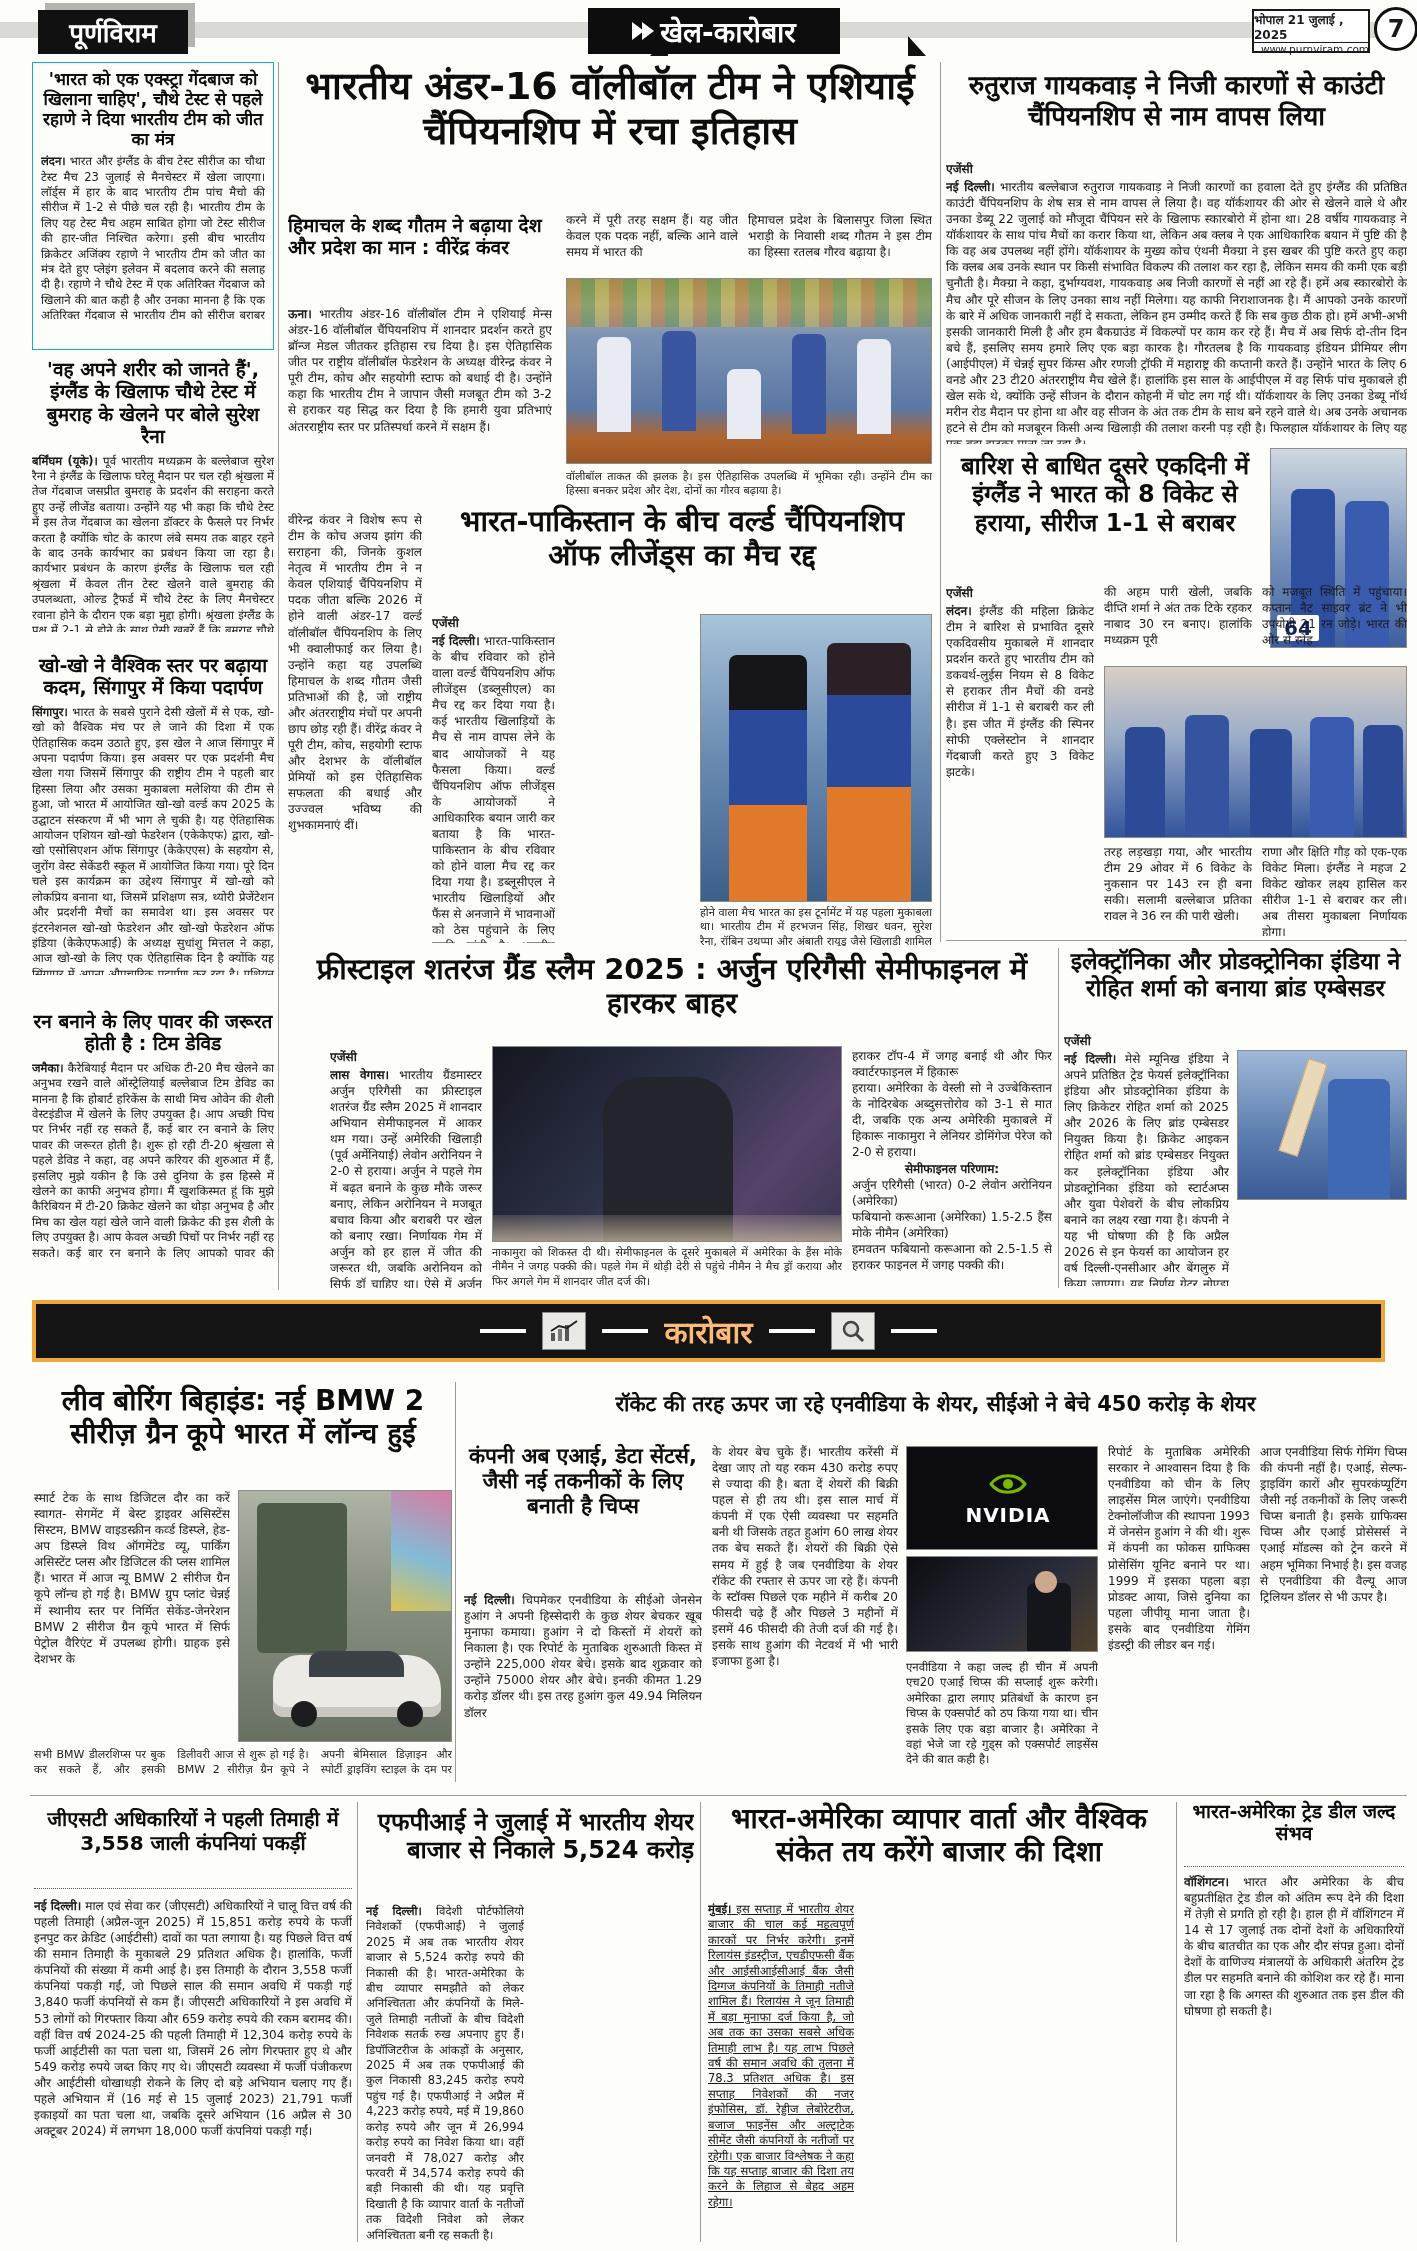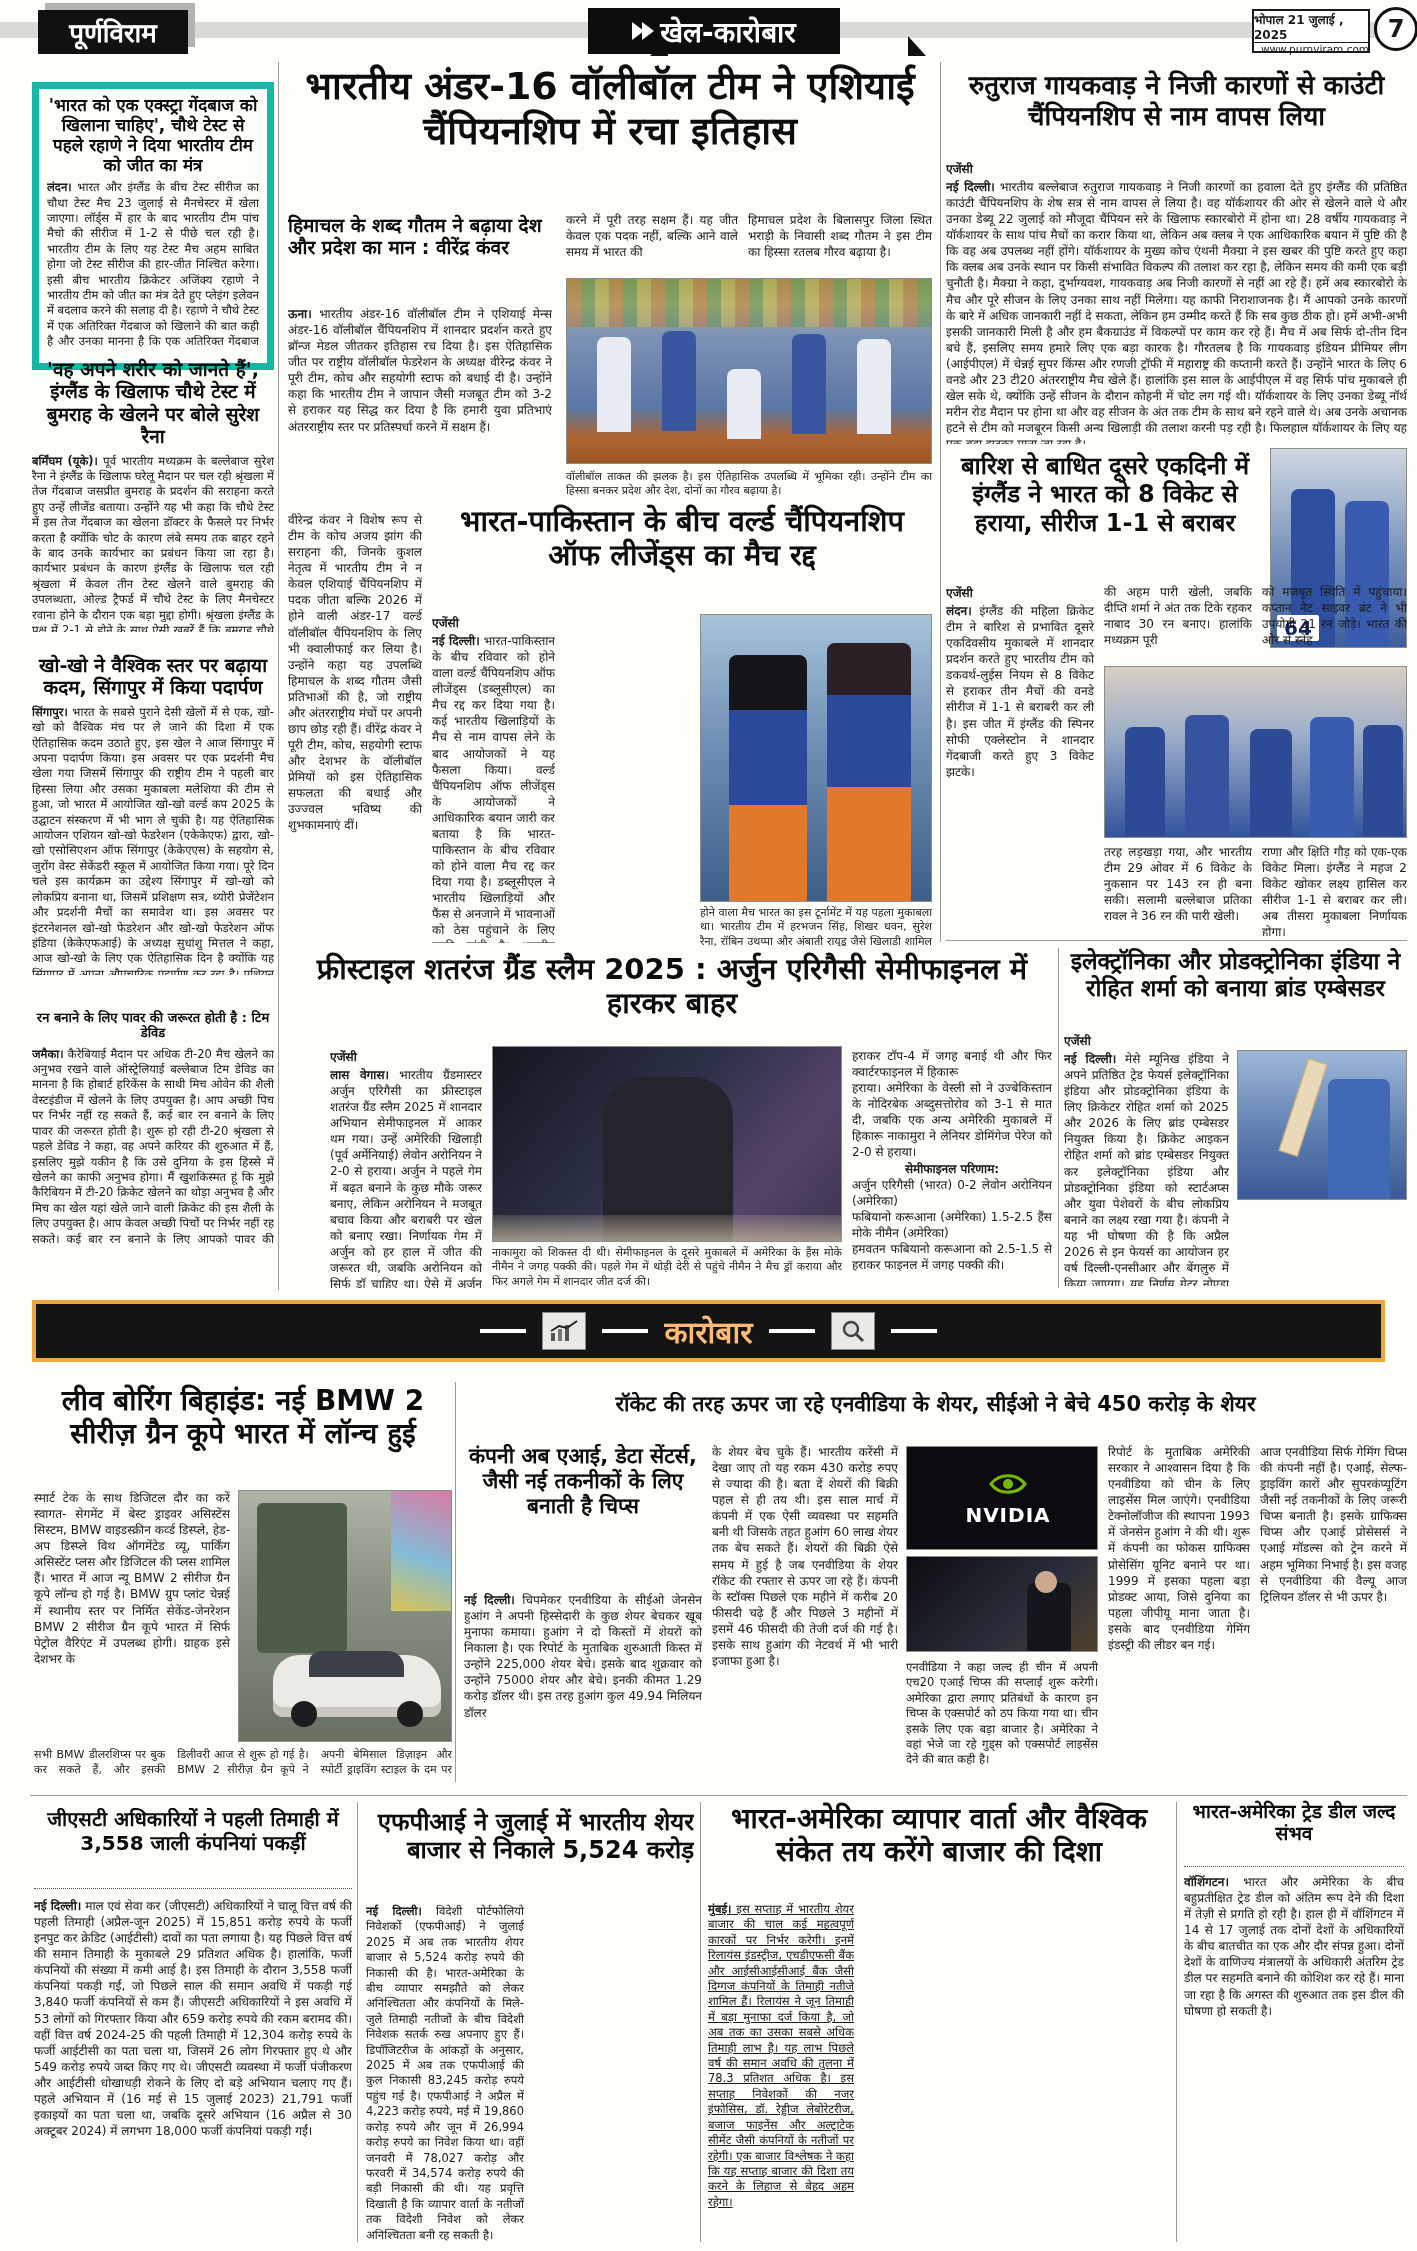--- a/index.html
+++ b/index.html
@@ -7,21 +7,21 @@
         font-family:"DejaVu Sans",sans-serif;color:#1a1a1a;overflow:hidden;}
   .abs{position:absolute;}
   .hl{font-weight:bold;color:#0d0d0d;text-align:center;line-height:1.18;margin:0;overflow:hidden;}
   .hl-left{text-align:left;}
   .body{font-size:11.5px;line-height:1.34;text-align:justify;overflow:hidden;margin:0;}
   .body .dl{font-weight:bold;}
   .byline{font-weight:bold;font-size:12px;margin:0 0 2px 0;}
   .cap{font-size:11px;line-height:1.3;text-align:justify;overflow:hidden;margin:0;}
   .vrule{position:absolute;width:1px;background:#9a9a96;}
   .hrule{position:absolute;height:1px;background:#9a9a96;}
-  .boxed{border:7px solid #14b8a6;padding:6px 8px;box-sizing:border-box;margin-top:20px;}
+  .boxed{border:1px solid #14b8a6;padding:6px 8px;box-sizing:border-box;}
   .dotted{border-bottom:1px dotted #555;}
   .photo{position:absolute;overflow:hidden;border:1px solid #8c8c88;box-sizing:border-box;padding-left:12px;}
   .fig{position:absolute;border-radius:8px 8px 0 0;}
   
   .hband{position:absolute;left:0;top:22px;width:1417px;height:16px;background:#d9d9d5;}
   .logo{position:absolute;left:38px;top:10px;width:150px;height:44px;background:#111;color:#fff;
         display:flex;align-items:center;justify-content:center;font-weight:bold;font-size:26px;
         box-shadow:7px -7px 0 #b3b3af;}
   .secbox{position:absolute;left:588px;top:8px;width:252px;height:46px;background:#0d0d0d;color:#fff;
         display:flex;align-items:center;justify-content:center;gap:6px;font-weight:bold;font-size:28px;}
@@ -87,21 +87,21 @@
     <h2 class="hl" style="font-size:19px;">'वह अपने शरीर को जानते हैं', इंग्लैंड के खिलाफ चौथे टेस्ट में बुमराह के खेलने पर बोले सुरेश रैना</h2>
     <p class="body" style="margin-top:6px;height:178px;"><b class="dl">बर्मिंघम (यूके)।</b> <span>पूर्व भारतीय मध्यक्रम के बल्लेबाज सुरेश रैना ने इंग्लैंड के खिलाफ घरेलू मैदान पर चल रही श्रृंखला में तेज गेंदबाज जसप्रीत बुमराह के प्रदर्शन की सराहना करते हुए उन्हें लीजेंड बताया। उन्होंने यह भी कहा कि चौथे टेस्ट में इस तेज गेंदबाज का खेलना डॉक्टर के फैसले पर निर्भर करता है क्योंकि चोट के कारण लंबे समय तक बाहर रहने के बाद उनके कार्यभार का प्रबंधन किया जा रहा है। कार्यभार प्रबंधन के कारण इंग्लैंड के खिलाफ चल रही श्रृंखला में केवल तीन टेस्ट खेलने वाले बुमराह की उपलब्धता, ओल्ड ट्रैफर्ड में चौथे टेस्ट के लिए मैनचेस्टर रवाना होने के दौरान एक बड़ा मुद्दा होगी। श्रृंखला इंग्लैंड के पक्ष में 2-1 से होने के साथ ऐसी खबरें हैं कि बुमराह चौथे टेस्ट में खेल सकते हैं, जिससे भारत को श्रृंखला बराबर करने का मौका मिल सके। बर्मिंघम में वर्ल्ड चैंपियनशिप ऑफ लीजेंड्स में हिस्सा लेने के लिए मौजूद रैना ने बुमराह के चौथे टेस्ट में खेलने के बारे में कहा, ईमानदारी से कहूँ तो यह डॉक्टर का फैसला है। मैं अपने शरीर को जानता हूं, मुझे पता है कि वह मुझे क्या दिशानिर्देश दे रहे हैं, कैसे खेलना है। उन्होंने आगे कहा, तो मुझे लगता है कि बुमराह एक लीजेंड हैं। मुझे लगता है कि वह अपने शरीर को जानते हैं।</span></p>
   </div>
 
   <div class="abs" style="left:32px;top:654px;width:242px;height:348px;overflow:hidden;">
     <h2 class="hl" style="font-size:19px;">खो-खो ने वैश्विक स्तर पर बढ़ाया कदम, सिंगापुर में किया पदार्पण</h2>
     <p class="body" style="margin-top:6px;height:270px;"><b class="dl">सिंगापुर।</b> <span>भारत के सबसे पुराने देसी खेलों में से एक, खो-खो को वैश्विक मंच पर ले जाने की दिशा में एक ऐतिहासिक कदम उठाते हुए, इस खेल ने आज सिंगापुर में अपना पदार्पण किया। इस अवसर पर एक प्रदर्शनी मैच खेला गया जिसमें सिंगापुर की राष्ट्रीय टीम ने पहली बार हिस्सा लिया और उसका मुकाबला मलेशिया की टीम से हुआ, जो भारत में आयोजित खो-खो वर्ल्ड कप 2025 के उद्घाटन संस्करण में भी भाग ले चुकी है। यह ऐतिहासिक आयोजन एशियन खो-खो फेडरेशन (एकेकेएफ) द्वारा, खो-खो एसोसिएशन ऑफ सिंगापुर (केकेएएस) के सहयोग से, जुरोंग वेस्ट सेकेंडरी स्कूल में आयोजित किया गया। पूरे दिन चले इस कार्यक्रम का उद्देश्य सिंगापुर में खो-खो को लोकप्रिय बनाना था, जिसमें प्रशिक्षण सत्र, थ्योरी प्रेजेंटेशन और प्रदर्शनी मैचों का समावेश था। इस अवसर पर इंटरनेशनल खो-खो फेडरेशन और खो-खो फेडरेशन ऑफ इंडिया (केकेएफआई) के अध्यक्ष सुधांशु मित्तल ने कहा, आज खो-खो के लिए एक ऐतिहासिक दिन है क्योंकि यह सिंगापुर में अपना औपचारिक पदार्पण कर रहा है। एशियन खो-खो फेडरेशन की स्थापना इस क्षेत्र में खेल के प्रसार की शुरुआत है, जो अब केवल दक्षिण-पूर्व एशिया तक सीमित नहीं रहेगा, बल्कि पूरे एशियाई उपमहाद्वीप तक पहुंचेगा।</span></p>
   </div>
 
   <div class="abs" style="left:32px;top:1010px;width:242px;height:275px;overflow:hidden;">
-    <h2 class="hl" style="font-size:13px;">रन बनाने के लिए पावर की जरूरत होती है : टिम डेविड</h2>
+    <h2 class="hl" style="font-size:19px;">रन बनाने के लिए पावर की जरूरत होती है : टिम डेविड</h2>
     <p class="body" style="margin-top:6px;height:200px;"><b class="dl">जमैका।</b> <span>कैरेबियाई मैदान पर अधिक टी-20 मैच खेलने का अनुभव रखने वाले ऑस्ट्रेलियाई बल्लेबाज टिम डेविड का मानना है कि होबार्ट हरिकेंस के साथी मिच ओवेन की शैली वेस्टइंडीज में खेलने के लिए उपयुक्त है। आप अच्छी पिच पर निर्भर नहीं रह सकते हैं, कई बार रन बनाने के लिए पावर की जरूरत होती है। शुरू हो रही टी-20 श्रृंखला से पहले डेविड ने कहा, वह अपने करियर की शुरुआत में हैं, इसलिए मुझे यकीन है कि उसे दुनिया के इस हिस्से में खेलने का काफी अनुभव होगा। मैं खुशकिस्मत हूं कि मुझे कैरिबियन में टी-20 क्रिकेट खेलने का थोड़ा अनुभव है और मिच का खेल यहां खेले जाने वाली क्रिकेट की इस शैली के लिए उपयुक्त है। आप केवल अच्छी पिचों पर निर्भर नहीं रह सकते। कई बार रन बनाने के लिए आपको पावर की जरूरत होती है, और आपको खुद पर भरोसा करना होता है।</span></p>
   </div>
 
   <h1 class="hl abs" style="left:290px;top:64px;width:640px;height:142px;font-size:38px;">भारतीय अंडर-16 वॉलीबॉल टीम ने एशियाई चैंपियनशिप में रचा इतिहास</h1>
   <h3 class="hl hl-left abs" style="left:288px;top:214px;width:262px;height:86px;font-size:19px;">हिमाचल के शब्द गौतम ने बढ़ाया देश और प्रदेश का मान : वीरेंद्र कंवर</h3>
   <p class="body abs" style="left:288px;top:306px;width:264px;height:196px;font-size:12px;"><b class="dl">ऊना।</b> <span>भारतीय अंडर-16 वॉलीबॉल टीम ने एशियाई मेन्स अंडर-16 वॉलीबॉल चैंपियनशिप में शानदार प्रदर्शन करते हुए ब्रॉन्ज मेडल जीतकर इतिहास रच दिया है। इस ऐतिहासिक जीत पर राष्ट्रीय वॉलीबॉल फेडरेशन के अध्यक्ष वीरेन्द्र कंवर ने पूरी टीम, कोच और सहयोगी स्टाफ को बधाई दी है। उन्होंने कहा कि भारतीय टीम ने जापान जैसी मजबूत टीम को 3-2 से हराकर यह सिद्ध कर दिया है कि हमारी युवा प्रतिभाएं अंतरराष्ट्रीय स्तर पर प्रतिस्पर्धा करने में सक्षम हैं।</span></p>
   <p class="body abs" style="left:566px;top:212px;width:172px;height:62px;font-size:12px;">करने में पूरी तरह सक्षम हैं। यह जीत केवल एक पदक नहीं, बल्कि आने वाले समय में भारत की</p>
   <p class="body abs" style="left:748px;top:212px;width:184px;height:62px;font-size:12px;">हिमाचल प्रदेश के बिलासपुर जिला स्थित भराड़ी के निवासी शब्द गौतम ने इस टीम का हिस्सा रतलब गौरव बढ़ाया है।</p>
 
   <div class="photo" style="left:566px;top:278px;width:366px;height:186px;background:linear-gradient(180deg,#8fa05f 0%,#b0b687 14%,#7d93b5 30%,#5b77a4 70%,#b0652f 86%,#9a5526 100%);">

